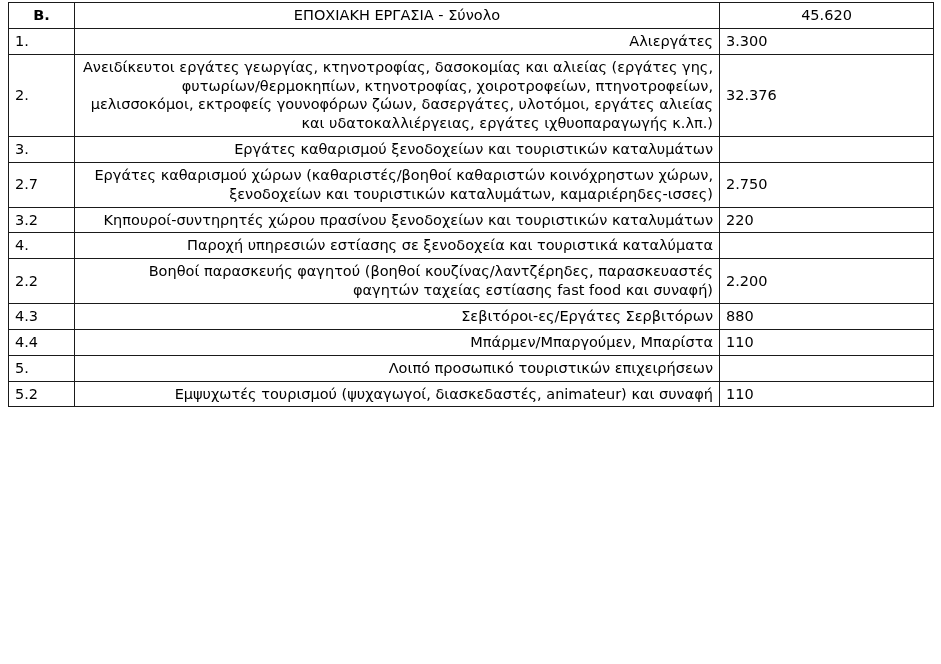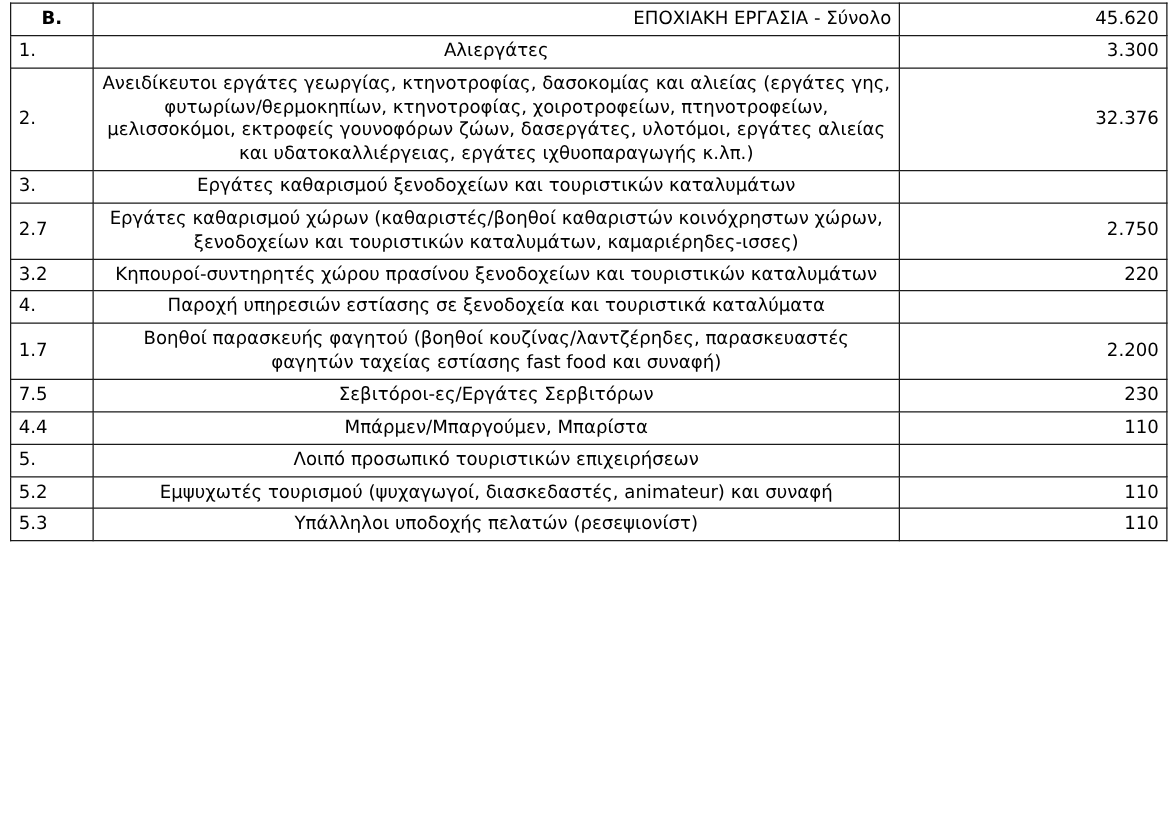--- a/index.html
+++ b/index.html
@@ -35,38 +35,38 @@
   col.col-num   { width: 66px; }
   col.col-desc  { width: 645px; }
   col.col-value { width: 214px; }
 
   td.c-num {
     text-align: left;
     padding-left: 8px;
     white-space: nowrap;
   }
   td.c-desc {
-    text-align: center;
+    text-align: right;
     padding-left: 10px;
     padding-right: 8px;
   }
   td.c-value {
-    text-align: right;
+    text-align: left;
     white-space: nowrap;
   }
   tr.header-row td.c-num {
     text-align: center;
     font-weight: bold;
     padding-left: 6px;
   }
   tr.header-row td.c-desc {
-    text-align: right;
+    text-align: center;
   }
   tr.header-row td.c-value {
-    text-align: right;
+    text-align: center;
   }
   .tight { line-height: 1.28; }
 </style>
 </head>
 <body>
 
 <div class="sheet">
   <table class="data-table">
     <colgroup>
       <col class="col-num">
@@ -103,44 +103,39 @@
           <td class="c-num">3.2</td>
           <td class="c-desc tight">Κηπουροί-συντηρητές χώρου πρασίνου ξενοδοχείων και τουριστικών καταλυμάτων</td>
           <td class="c-value">220</td>
         </tr>
         <tr>
           <td class="c-num">4.</td>
           <td class="c-desc tight">Παροχή υπηρεσιών εστίασης σε ξενοδοχεία και τουριστικά καταλύματα</td>
           <td class="c-value"></td>
         </tr>
         <tr>
-          <td class="c-num">1.7</td>
+          <td class="c-num">2.2</td>
           <td class="c-desc tight">Βοηθοί παρασκευής φαγητού (βοηθοί κουζίνας/λαντζέρηδες, παρασκευαστές φαγητών ταχείας εστίασης fast food και συναφή)</td>
           <td class="c-value">2.200</td>
         </tr>
         <tr>
-          <td class="c-num">7.5</td>
+          <td class="c-num">4.3</td>
           <td class="c-desc tight">Σεβιτόροι-ες/Εργάτες Σερβιτόρων</td>
-          <td class="c-value">230</td>
+          <td class="c-value">880</td>
         </tr>
         <tr>
           <td class="c-num">4.4</td>
           <td class="c-desc tight">Μπάρμεν/Μπαργούμεν, Μπαρίστα</td>
           <td class="c-value">110</td>
         </tr>
         <tr>
           <td class="c-num">5.</td>
           <td class="c-desc tight">Λοιπό προσωπικό τουριστικών επιχειρήσεων</td>
           <td class="c-value"></td>
         </tr>
         <tr>
           <td class="c-num">5.2</td>
           <td class="c-desc tight">Εμψυχωτές τουρισμού (ψυχαγωγοί, διασκεδαστές, animateur) και συναφή</td>
           <td class="c-value">110</td>
         </tr>
-        <tr>
-          <td class="c-num">5.3</td>
-          <td class="c-desc tight">Υπάλληλοι υποδοχής πελατών (ρεσεψιονίστ)</td>
-          <td class="c-value">110</td>
-        </tr>
       </tbody>
   </table>
 </div>
 
 </body></html>

